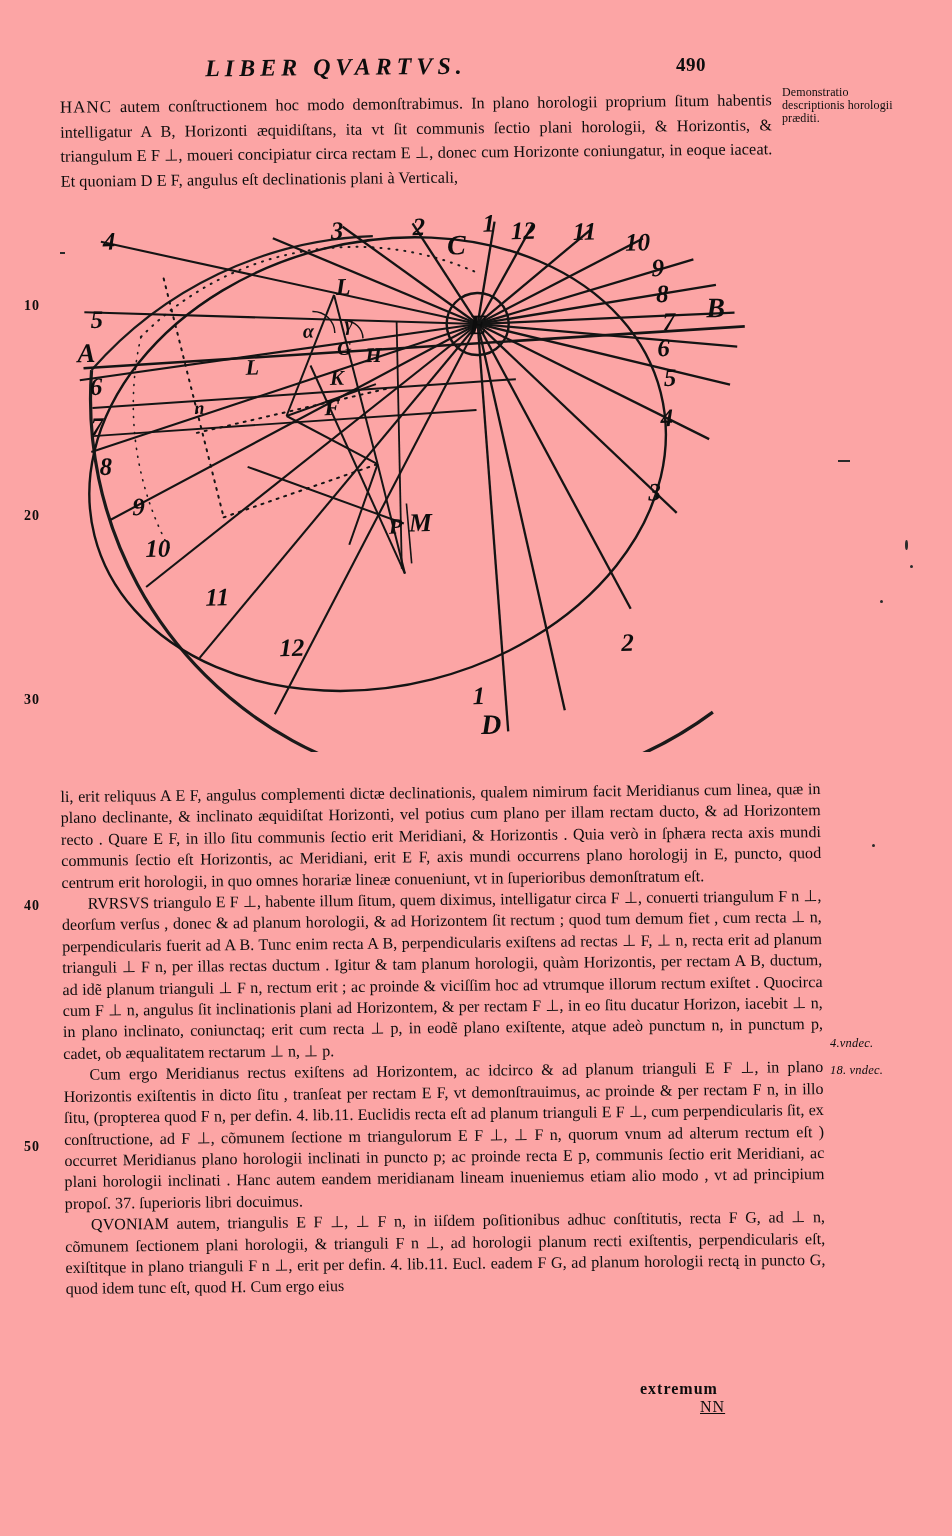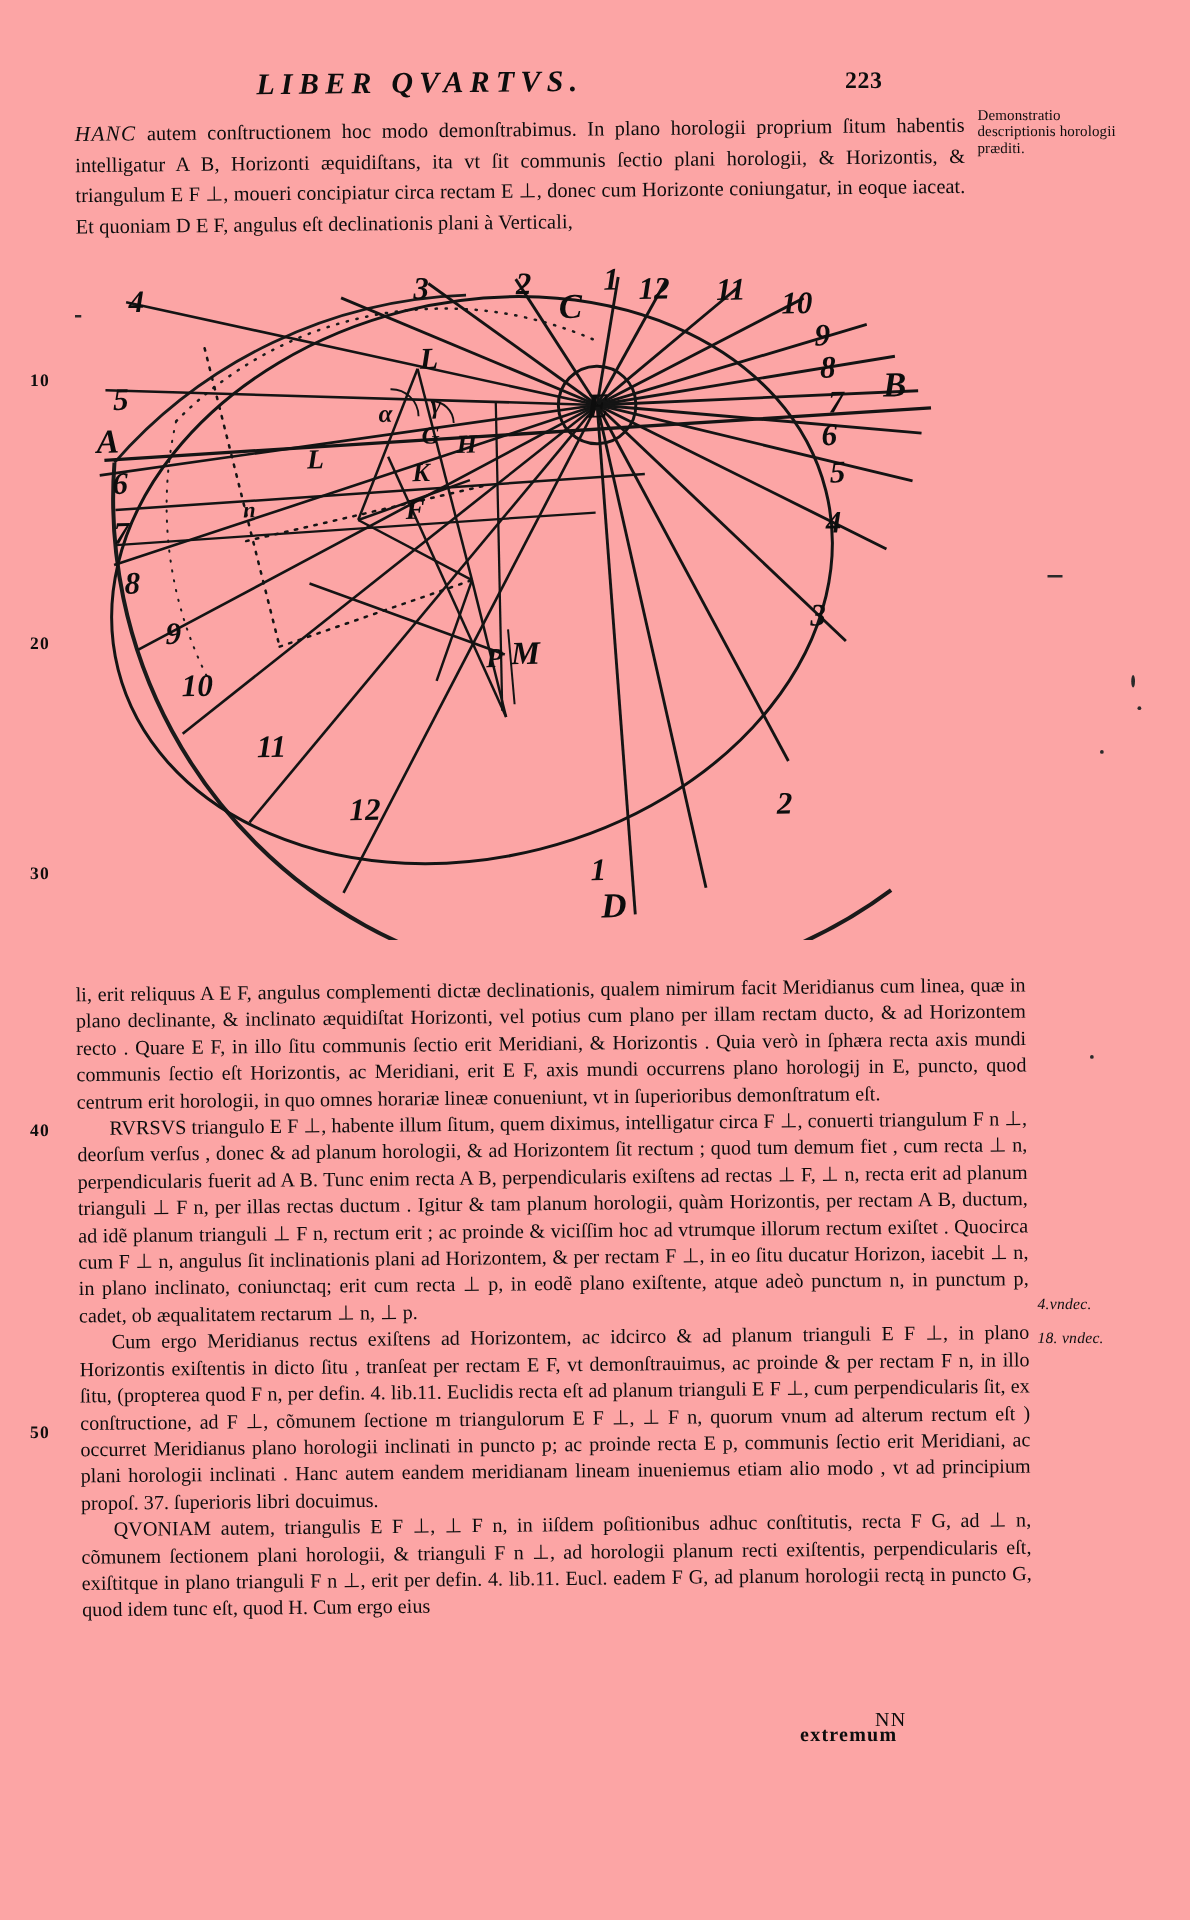--- a/index.html
+++ b/index.html
@@ -57,21 +57,20 @@
     left: 60px; top: 92px;
     width: 712px;
     font-size: 16.3px;
     line-height: 24.5px;
     text-align: justify;
     letter-spacing: 0.05px;
   }
   .top-para .lead {
     font-size: 17px;
     letter-spacing: 1px;
-    font-style: italic;
   }
 
   
   .figure-wrap {
     position: absolute;
     left: 48px; top: 212px;
     width: 860px; height: 540px;
   }
   .figure-svg { display: block; }
 
@@ -121,44 +120,45 @@
   .catchword {
     position: absolute;
     left: 640px; top: 1348px;
     font-size: 16px;
     font-weight: bold;
     letter-spacing: 1px;
     margin-top: 32px;
   }
   .signature {
     position: absolute;
-    left: 700px; top: 1368px;
+    left: 700px; top: 1398px;
     font-size: 16px;
     letter-spacing: 1px;
+    text-decoration: underline;
   }
 
   
   .speck {
     position: absolute;
     background: #2a2a2a;
     border-radius: 50%;
   }
   .fig-label {
     font-family: "Liberation Serif", serif;
     font-style: italic;
     font-weight: bold;
   }
 </style>
 </head>
 <body>
 
 <div class="page">
 
   <div class="running-title skew">LIBER  QVARTVS.</div>
-  <div class="folio">223</div>
+  <div class="folio">490</div>
   <div class="marginnote-top">Demonstratio descriptionis horologii præditi.</div>
 
   <div class="top-para skew">
     <span class="lead">HANC</span><span> autem conſtructionem hoc modo demonſtrabimus. In plano horologii proprium ſitum habentis intelligatur A B, Horizonti æquidiſtans, ita vt ſit communis ſectio plani horologii, &amp; Horizontis, &amp; triangulum E F ⊥, moueri concipiatur circa rectam E ⊥, donec cum Horizonte coniungatur, in eoque iaceat. Et quoniam D E F, angulus eſt declinationis plani à Verticali,</span>
   </div>
 
   <div class="linenums">
     <span class="linenum" style="left:24px; top:298px;">10</span>
     <span class="linenum" style="left:24px; top:508px;">20</span>
     <span class="linenum" style="left:24px; top:692px;">30</span>

